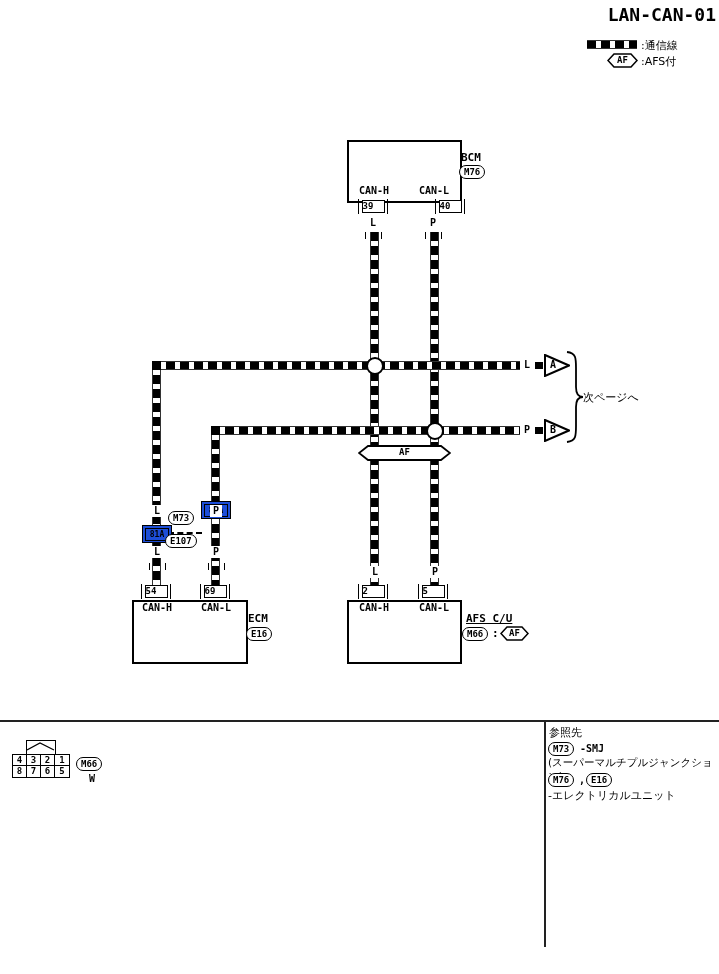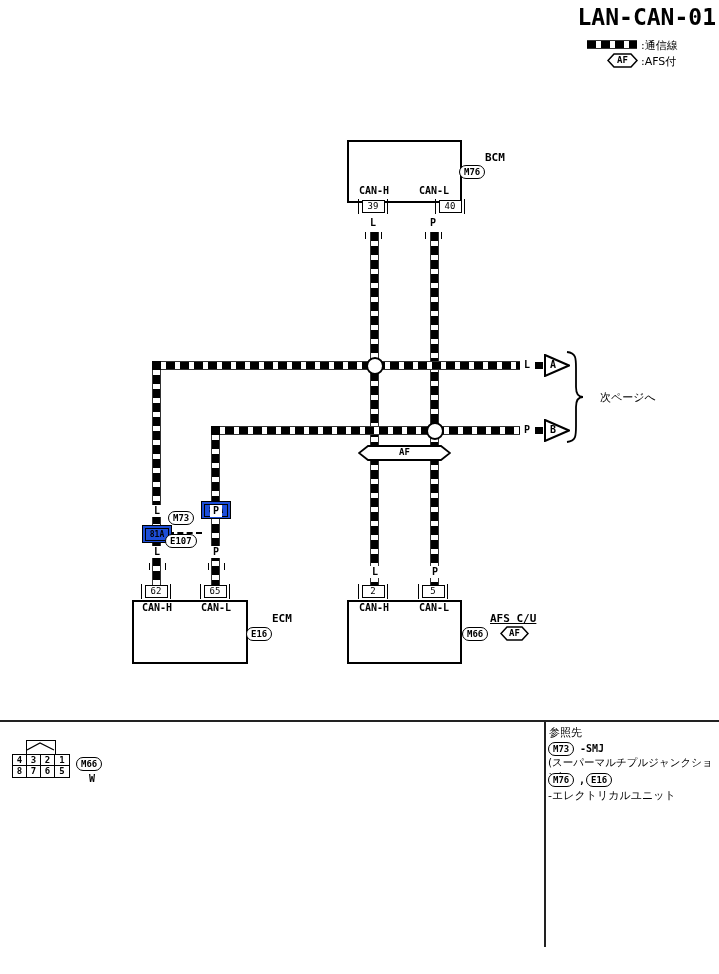--- a/index.html
+++ b/index.html
@@ -13,30 +13,30 @@
   .wv{position:absolute;width:7px;border-left:1px solid #333;border-right:1px solid #333;
       background:repeating-linear-gradient(180deg,#000 0 9px,#fff 9px 14px);z-index:1;}
   .corner{position:absolute;width:9px;height:9px;background:#000;z-index:2;}
   .splice{position:absolute;width:14px;height:14px;border:2px solid #000;border-radius:50%;
       background:#fff;z-index:6;}
   
   .cbox{position:absolute;border:2px solid #000;background:#fff;z-index:3;}
   .siglabel{position:absolute;font-size:10px;font-weight:bold;text-align:center;z-index:4;
       font-family:"DejaVu Sans Mono",monospace;}
   .cname{position:absolute;font-size:11px;font-weight:bold;z-index:4;
-      font-family:"DejaVu Sans Mono",monospace;padding-left:24px;}
+      font-family:"DejaVu Sans Mono",monospace;}
   
   .oval{position:absolute;border:1.5px solid #000;border-radius:9px;background:#fff;
       font-family:"DejaVu Sans Mono",monospace;font-weight:bold;font-size:9px;
       height:12px;line-height:12px;padding:0 4px;z-index:8;}
   
   .pinw{position:absolute;width:28px;height:15px;border-left:1.5px solid #000;
       border-right:1.5px solid #000;z-index:5;}
   .pin{width:21px;height:11px;border:1.5px solid #000;background:#fff;margin:1px auto 0 auto;
-      font-size:9px;font-weight:normal;line-height:11px;text-align:center;
+      font-size:9px;font-weight:bold;line-height:11px;text-align:left;
       font-family:"DejaVu Sans Mono",monospace;}
   
   .cmark{position:absolute;width:15px;height:7px;border-left:1.5px solid #000;
       border-right:1.5px solid #000;z-index:4;}
   
   .chip{position:absolute;width:12px;height:12px;background:#fff;text-align:center;
       font-size:10px;font-weight:bold;line-height:12px;z-index:7;
       font-family:"DejaVu Sans Mono",monospace;}
   .wlbl{position:absolute;font-size:10px;font-weight:bold;z-index:7;
       font-family:"DejaVu Sans Mono",monospace;}
@@ -63,21 +63,21 @@
   .grid span:nth-child(4n){border-right:none;}
   .grid span:nth-child(n+5){border-bottom:none;}
   .tab{position:absolute;left:26px;top:740px;width:28px;height:15px;border:1.5px solid #000;
       border-bottom:none;background:#fff;z-index:3;}
 </style>
 </head>
 <body>
 
 <div class="page">
 
-  <div class="abs mono" style="left:560px;top:4px;width:156px;text-align:right;font-size:23px;">LAN-CAN-01</div>
+  <div class="abs mono" style="left:560px;top:4px;width:156px;text-align:right;font-size:18px;">LAN-CAN-01</div>
 
   <div class="wh" style="left:587px;top:40px;width:50px;"></div>
   <div class="jptext" style="left:641px;top:38px;">:通信線</div>
 
   <div class="hexwrap" style="left:607px;top:53px;width:31px;height:15px;">
     <svg width="31" height="15" viewBox="0 0 31 15">
         <polygon points="7,1 24,1 30,7.5 24,14 7,14 1,7.5" fill="#fff" stroke="#000" stroke-width="1.5"></polygon>
       </svg>
     <div class="hexlbl" style="top:2px;">AF</div>
   </div>
@@ -126,21 +126,21 @@
         <polygon points="1,1 25,11.5 1,22" fill="#fff" stroke="#000" stroke-width="2"></polygon>
       </svg>
   </div>
   <div class="arrowletter" style="left:550px;top:424px;">B</div>
 
   <div class="hexwrap" style="left:565px;top:351px;width:20px;height:92px;">
     <svg width="20" height="92" viewBox="0 0 20 92">
         <path d="M2,1 C11,2 11,7 11,17 L11,36 C11,43 13,46 18,46 C13,46 11,49 11,56 L11,75 C11,85 11,90 2,91" fill="none" stroke="#000" stroke-width="1.8"></path>
       </svg>
   </div>
-  <div class="jptext" style="left:583px;top:390px;margin-left:17px;">次ページへ</div>
+  <div class="jptext" style="left:583px;top:390px;">次ページへ</div>
 
   <div class="hexwrap" style="left:358px;top:445px;width:93px;height:16px;">
     <svg width="93" height="16" viewBox="0 0 93 16">
         <polygon points="10,1 83,1 92,8 83,15 10,15 1,8" fill="#fff" stroke="#000" stroke-width="1.8"></polygon>
       </svg>
     <div class="hexlbl" style="top:2px;">AF</div>
   </div>
 
   <div class="chip" style="left:151px;top:505px;">L</div>
   <div class="chip" style="left:210px;top:505px;">P</div>
@@ -152,24 +152,24 @@
       <div class="in">80A</div>
     </div>
   <div class="oval" style="left:168px;top:511px;">M73</div>
   <div class="oval" style="left:165px;top:534px;text-align:right;">E107</div>
   <div class="chip" style="left:151px;top:546px;">L</div>
   <div class="chip" style="left:210px;top:546px;">P</div>
   <div class="cmark" style="left:149px;top:563px;"></div>
   <div class="cmark" style="left:208px;top:563px;"></div>
 
   <div class="pinw" style="left:141px;top:584px;">
-      <div class="pin">62</div>
+      <div class="pin">54</div>
     </div>
   <div class="pinw" style="left:200px;top:584px;">
-      <div class="pin">65</div>
+      <div class="pin">69</div>
     </div>
   <div class="cbox" style="left:132px;top:600px;width:112px;height:60px;"></div>
   <div class="siglabel" style="left:132px;top:602px;width:50px;">CAN-H</div>
   <div class="siglabel" style="left:191px;top:602px;width:50px;">CAN-L</div>
   <div class="cname" style="left:248px;top:612px;">ECM</div>
   <div class="oval" style="left:246px;top:627px;">E16</div>
 
   <div class="chip" style="left:369px;top:566px;">L</div>
   <div class="chip" style="left:429px;top:566px;">P</div>
   <div class="pinw" style="left:358px;top:584px;">

